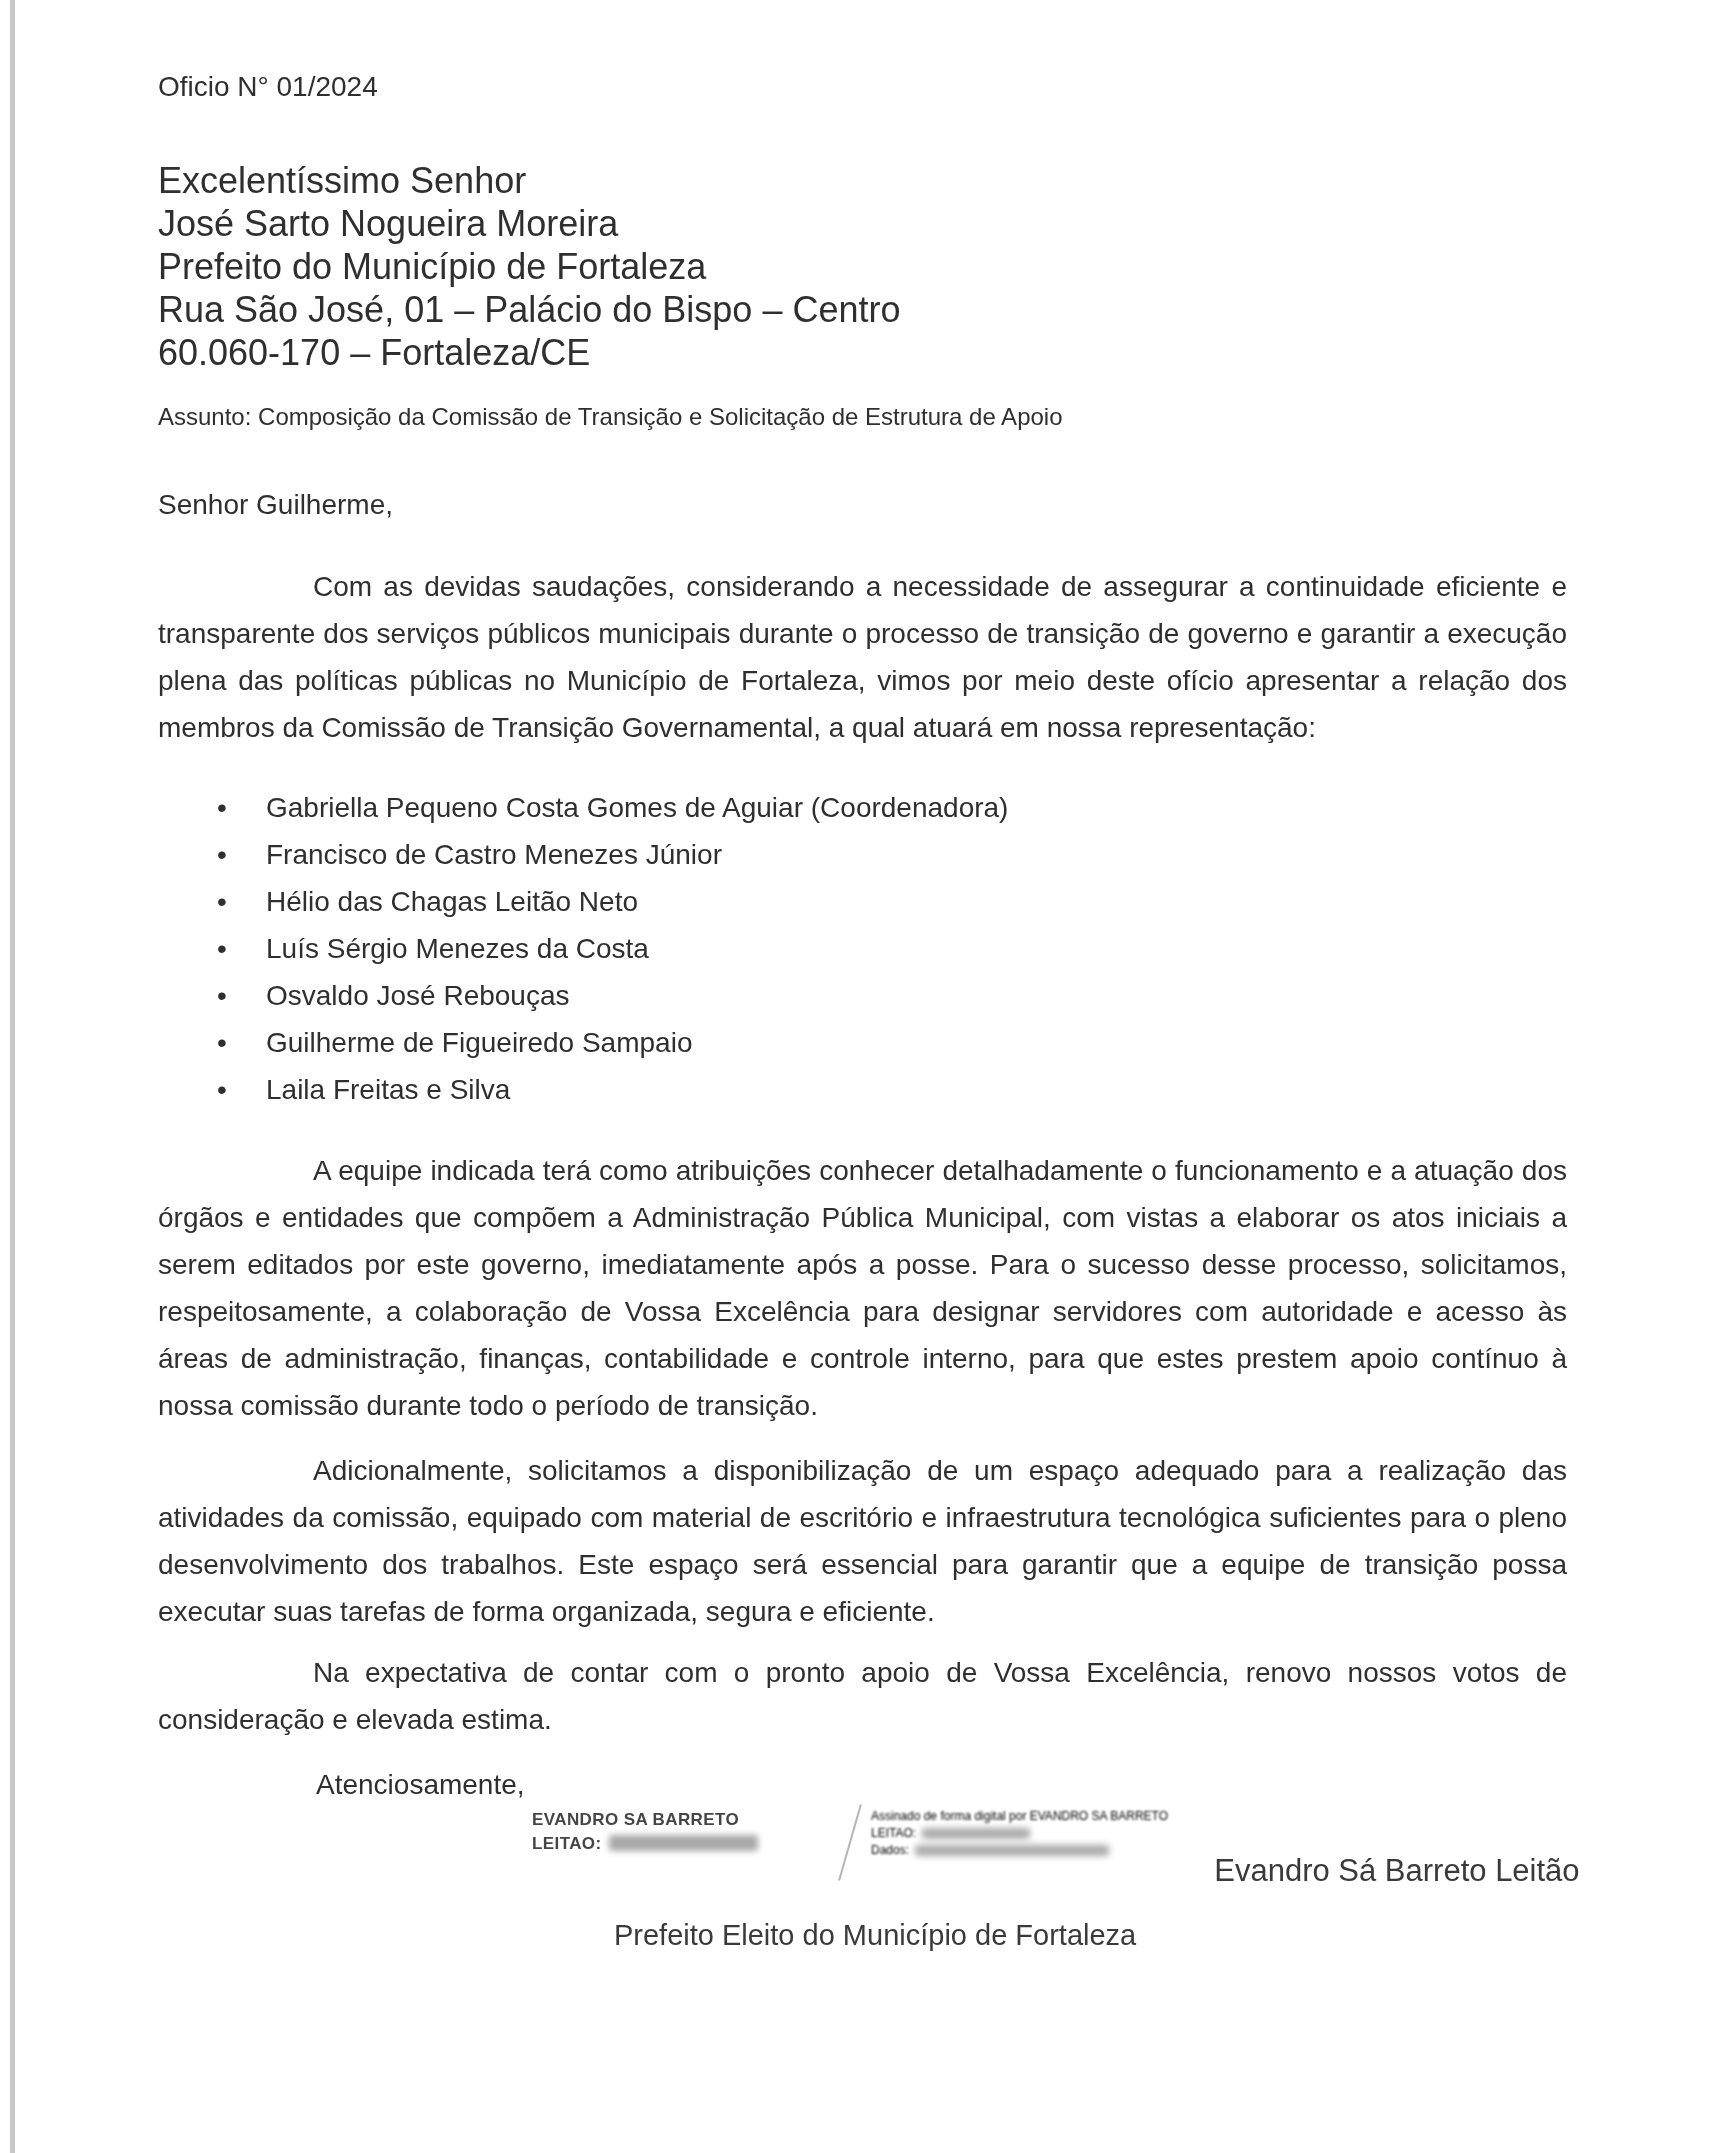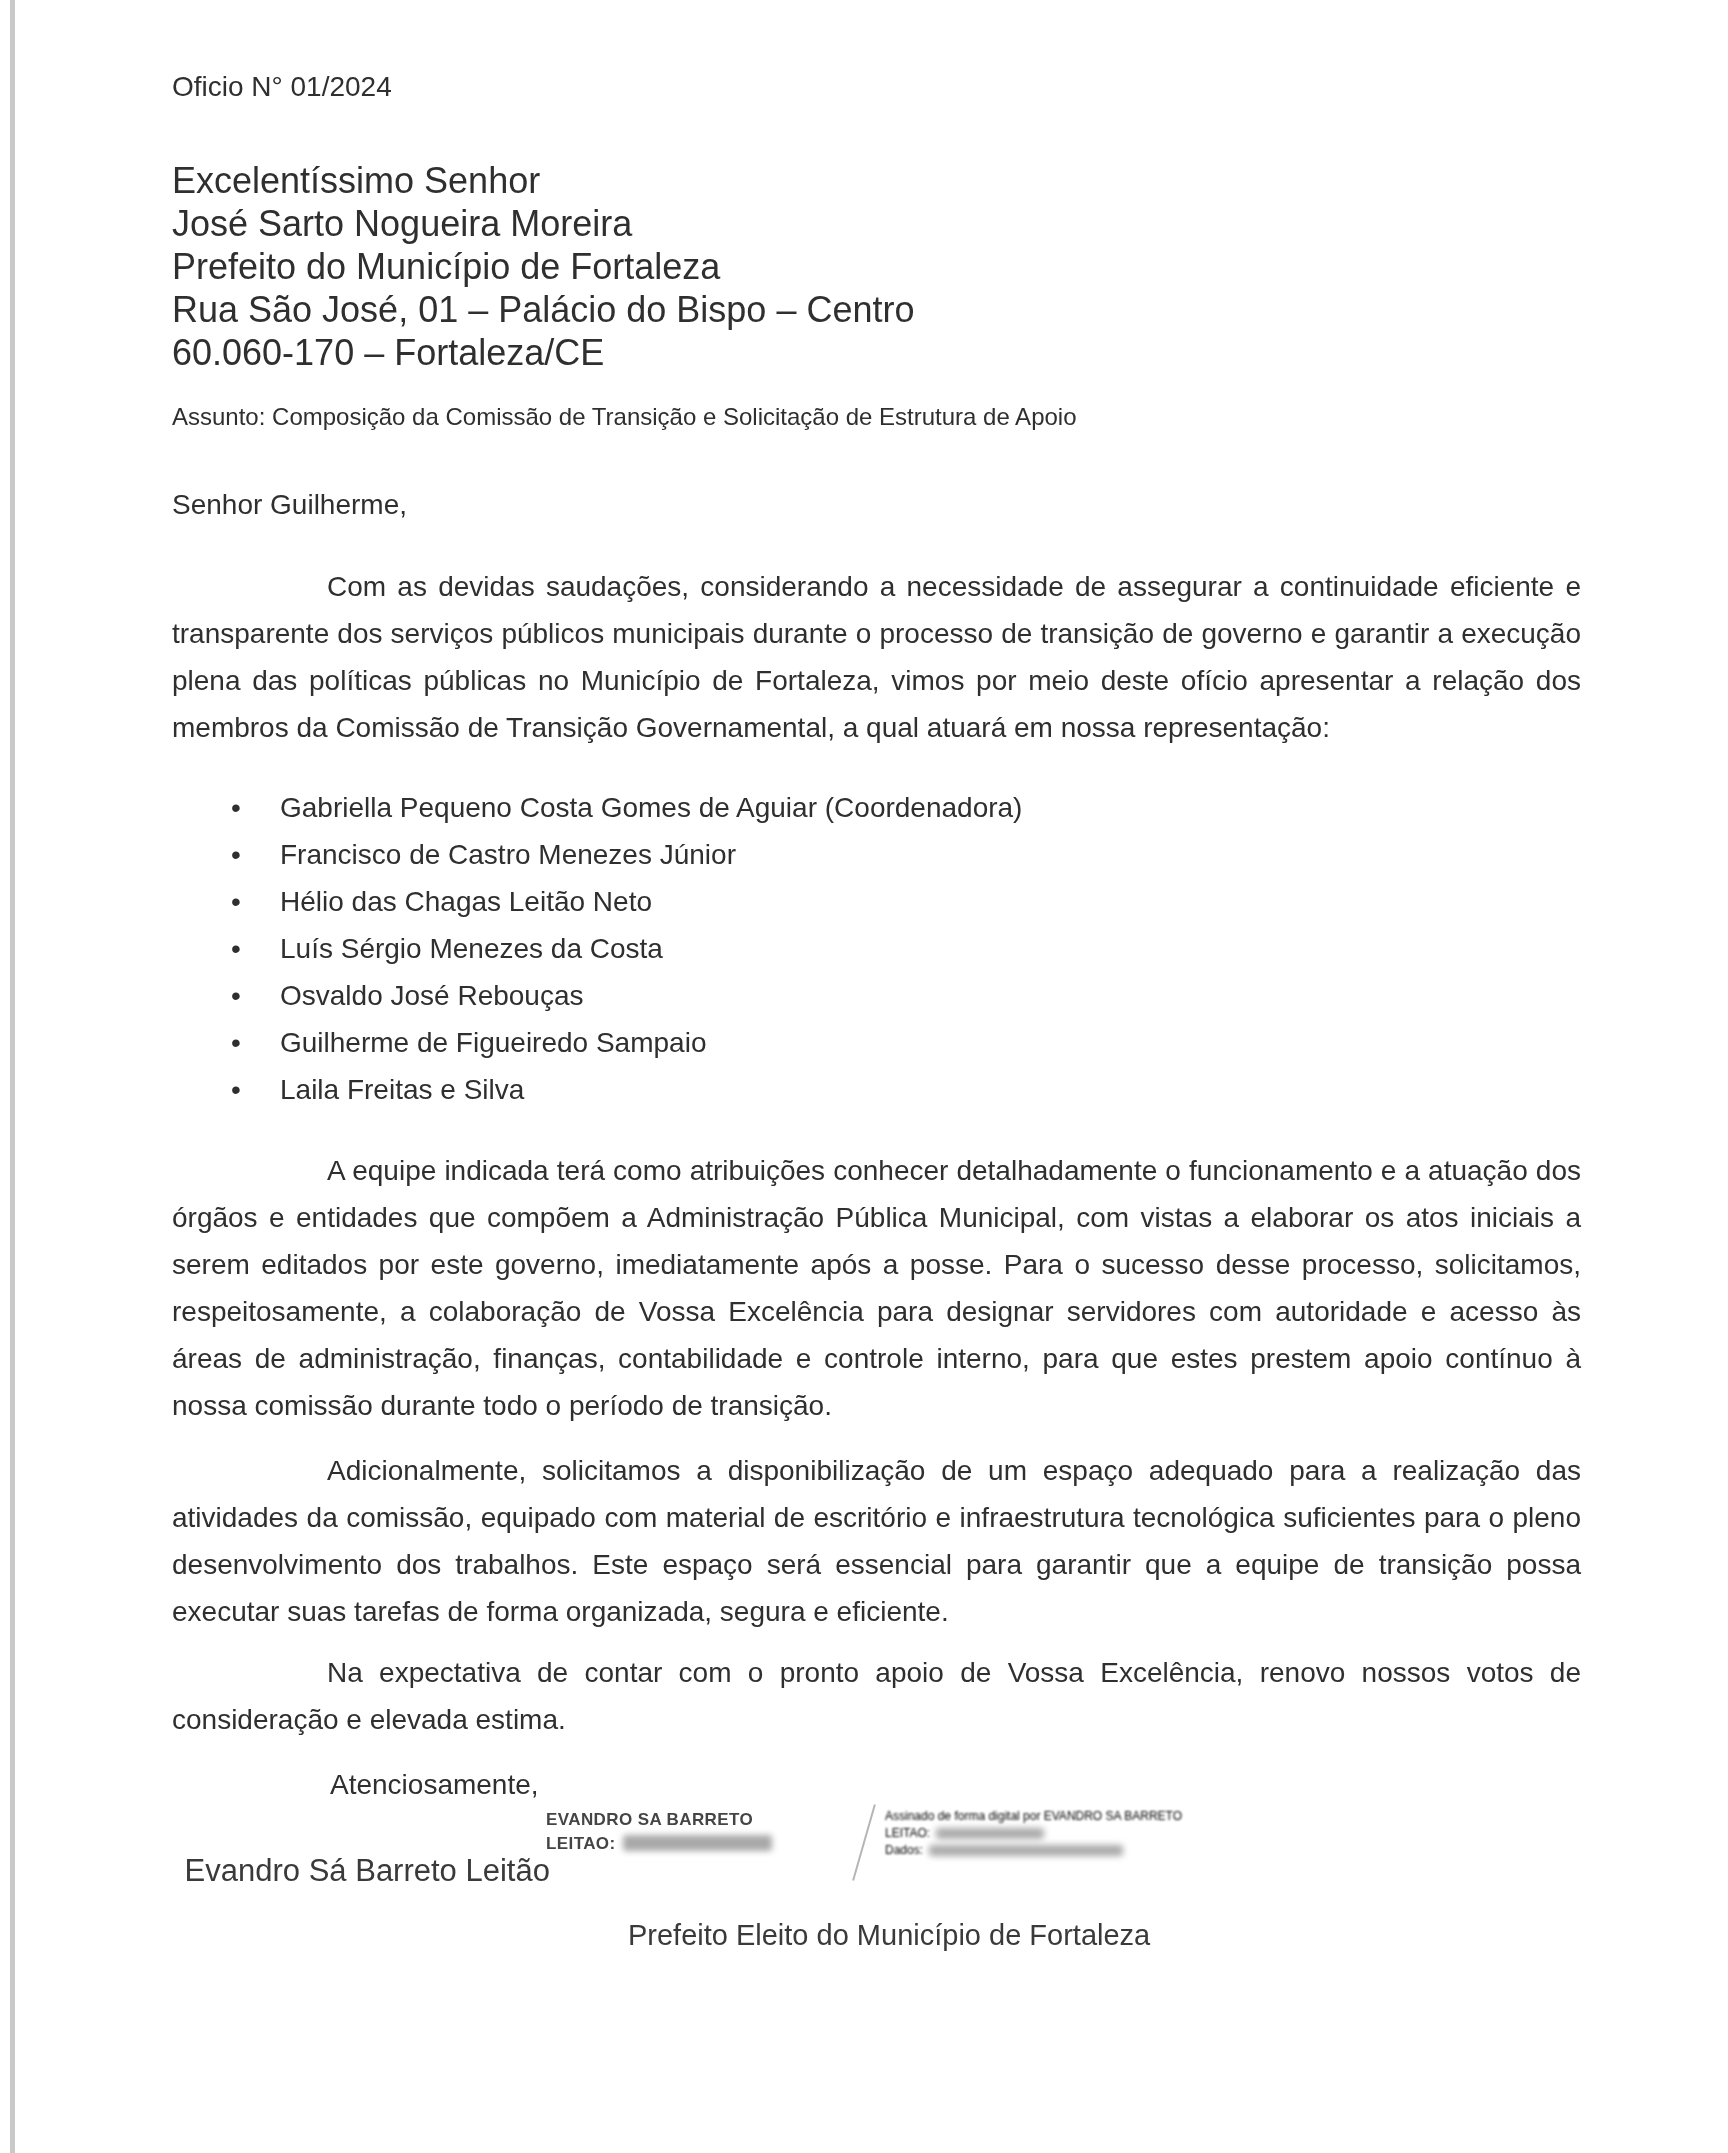--- a/index.html
+++ b/index.html
@@ -9,21 +9,21 @@
     position:relative;
     overflow:hidden;
     font-family:"Liberation Sans",sans-serif;
     color:#2f2f2f;
   }
   .edge-rule{
     position:absolute;left:10px;top:0;width:4.5px;height:2154px;
     background:#c9c9c9;
   }
   .content{
-    position:absolute;left:172px;top:0;width:1409px;
+    position:absolute;left:158px;top:0;width:1409px;
     filter:blur(0.4px);
   }
   p{margin:0;}
   .ref{margin-top:69px;font-size:28px;line-height:36px;}
   .address{margin-top:54px;font-size:36px;line-height:43px;}
   .subject{margin-top:25px;font-size:24px;line-height:36px;}
   .greeting{margin-top:52px;font-size:28px;line-height:36px;}
   .para{
     font-size:28px;line-height:47px;
     text-align:justify;text-indent:155px;
@@ -61,21 +61,21 @@
   }
   .redact{
     display:inline-block;background:#a9a9a9;border-radius:2.7px;
     filter:blur(3.2px);vertical-align:-1.8px;
   }
   .redact.r1{width:149px;height:15.3px;margin-left:7.2px;}
   .redact.r2{width:108px;height:10.8px;margin-left:6.3px;}
   .redact.r3{width:194px;height:10.8px;margin-left:6.3px;}
   .sig-name{
     position:absolute;top:48px;left:0;width:100%;
-    text-align:left;transform:translateX(12.6px);
+    text-align:right;transform:translateX(12.6px);
     font-size:31px;line-height:40px;color:#3a3a3a;
   }
   .sig-role{
     position:absolute;top:97px;left:0;width:100%;
     text-align:center;transform:translateX(12.6px);
     font-size:29px;line-height:40px;color:#3a3a3a;margin-top:15px;
   }
 </style>
 </head>
 <body>

